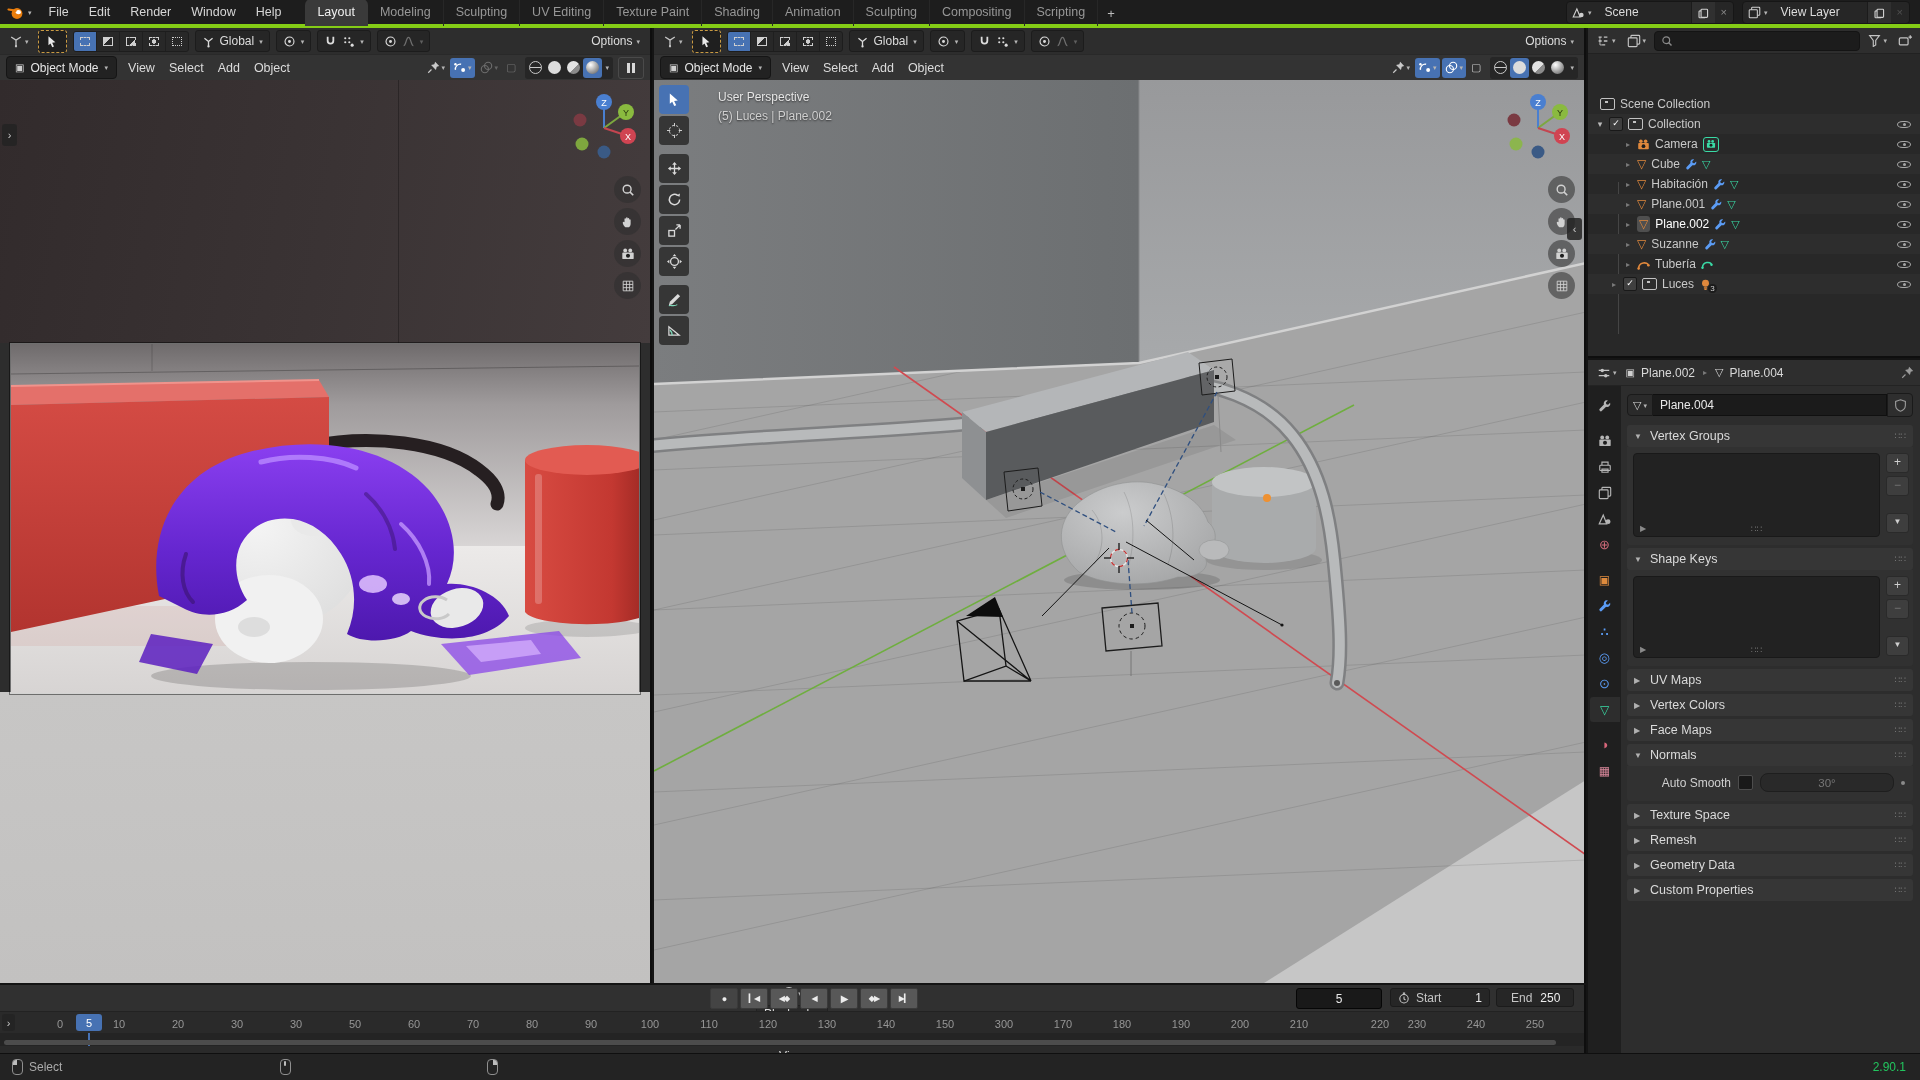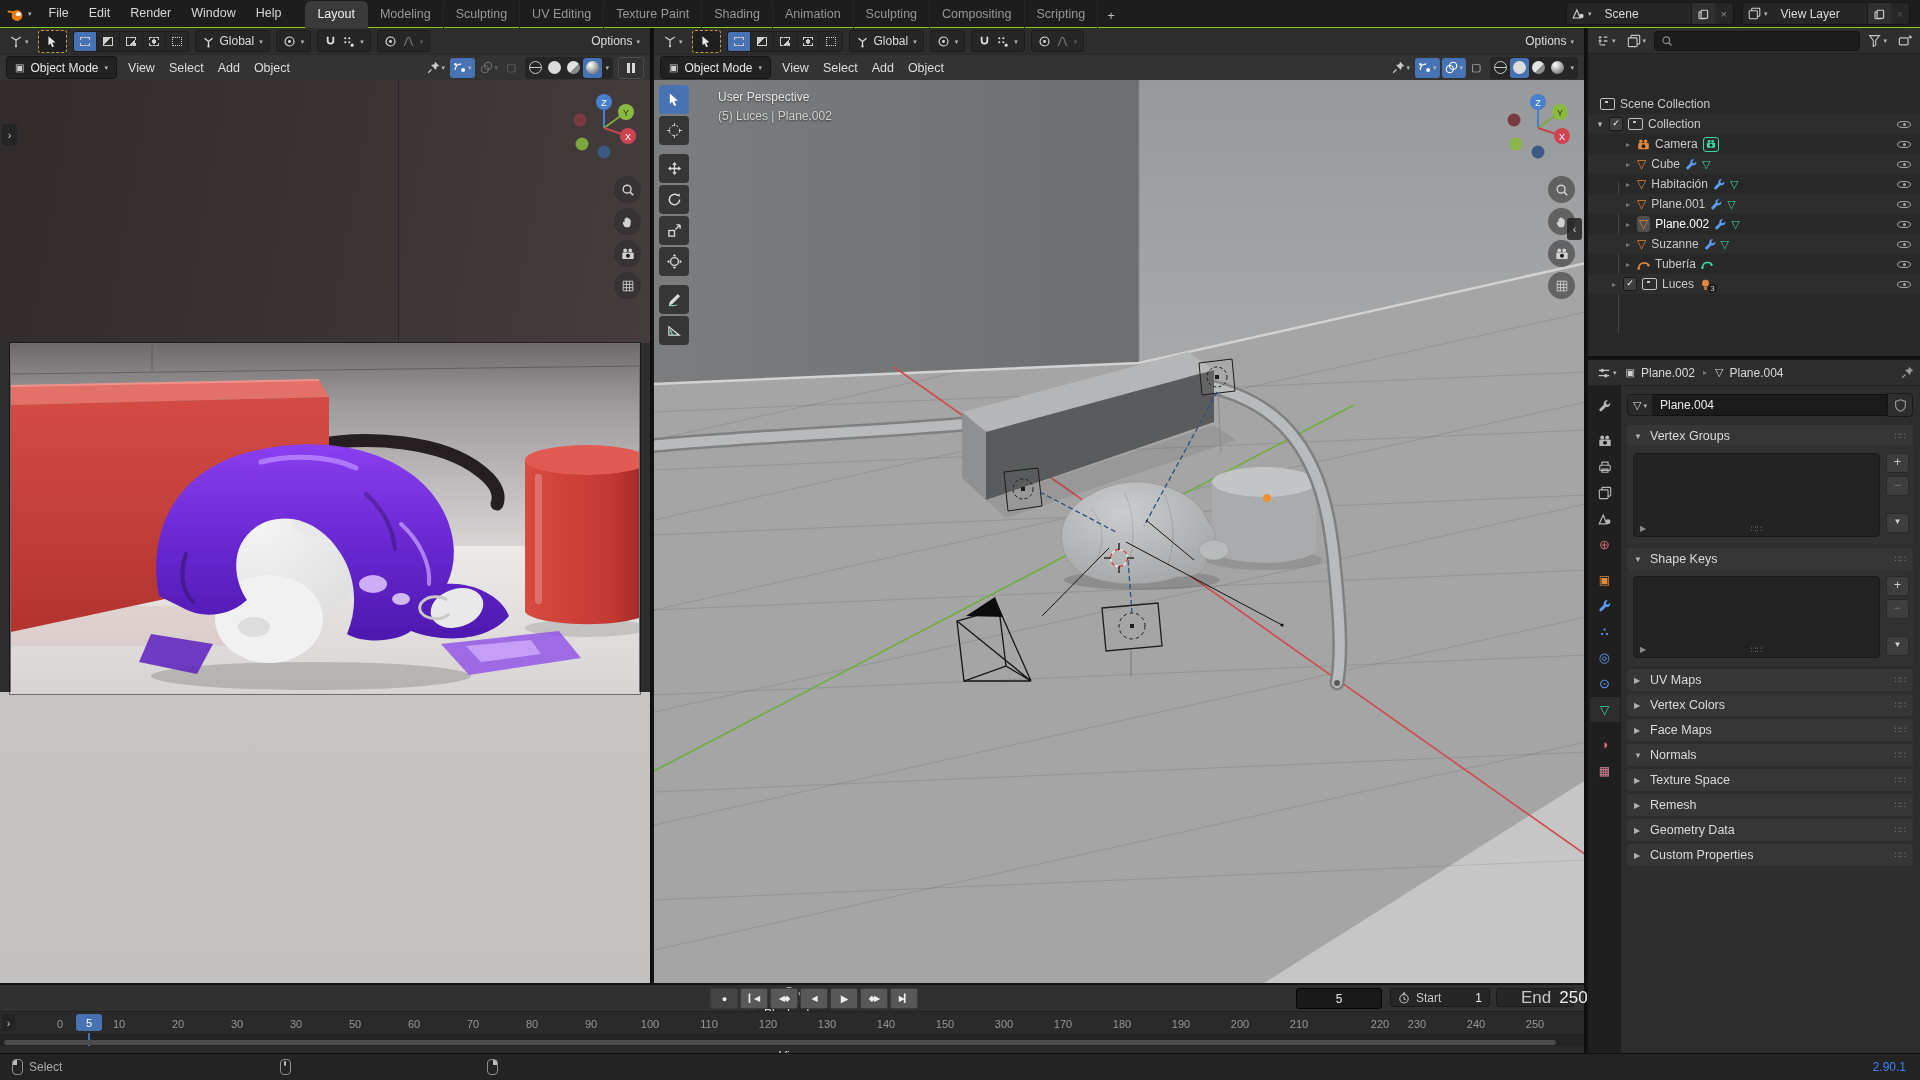--- a/index.html
+++ b/index.html
@@ -1,20 +1,20 @@
 <!DOCTYPE html>
 <html><head>
 <meta charset="utf-8">
 <style>
   html,body{margin:0;padding:0;background:#000;}
   #app{position:relative;width:1920px;height:1080px;background:#141414;font-family:"Liberation Sans",sans-serif;overflow:hidden;color:#c8c8c8;-webkit-font-smoothing:antialiased;}
   .abs{position:absolute;}
   svg.ic{display:block;}
   
-  .topbar{position:absolute;left:0;top:0;width:1920px;height:28px;background:#1d1d1d;display:flex;align-items:center;border-bottom:1px solid #84cc16;box-sizing:border-box;}
+  .topbar{position:absolute;left:0;top:0;width:1920px;height:28px;background:#1d1d1d;display:flex;align-items:center;border-bottom:4px solid #84cc16;box-sizing:border-box;}
   .logo-btn{display:flex;align-items:center;gap:3px;padding:0 7px;height:100%;}
   .menu-item{font-size:12.5px;color:#d6d6d6;padding:0 10px;line-height:27px;}
   .tabs{display:flex;align-items:flex-end;height:28px;margin-left:14px;}
   .tab{font-size:12.5px;color:#979797;padding:5px 12px 6px;border-right:1px solid #272727;line-height:16px;}
   .tab.active{background:#3a3a3a;color:#f0f0f0;border-radius:6px 6px 0 0;border-right-color:transparent;}
   .tab-plus{font-size:13px;color:#bdbdbd;padding:5px 9px;}
   .top-right{margin-left:auto;display:flex;gap:8px;margin-right:10px;}
   .sel-pill{display:flex;align-items:center;background:#262626;border:1px solid #161616;border-radius:4px;height:21px;font-size:12px;color:#dcdcdc;overflow:hidden;}
   .sel-pill .seg{display:flex;align-items:center;gap:3px;padding:0 5px;height:100%;}
   .sel-pill .lbl{padding:0 8px;min-width:78px;}
@@ -123,37 +123,37 @@
   
   .timeline{position:absolute;left:0;top:985px;width:1586px;height:68px;background:#2a2a2a;border-right:2px solid #0e0e0e;box-sizing:border-box;}
   .theader{position:relative;height:26px;background:#303030;display:flex;align-items:center;gap:4px;padding:0 6px;box-sizing:border-box;flex-direction:column;}
   .tmenu{font-size:12px;color:#dcdcdc;padding:0 6px;}
   .tmenupill{display:flex;align-items:center;gap:4px;font-size:12px;color:#dcdcdc;padding:1px 7px;background:#2a2a2a;border:1px solid #222;border-radius:3px;}
   .transport{position:absolute;left:710px;top:3px;display:flex;gap:2px;align-items:center;}
   .tb{min-width:20px;height:19px;background:#585858;border:1px solid #3a3a3a;border-radius:2px;display:flex;align-items:center;justify-content:center;font-size:8px;color:#ececec;letter-spacing:-1px;padding:0 3px;}
   .tb.rec{background:#444444;font-size:9px;}
   .framefield{position:absolute;left:1296px;top:3px;width:84px;height:19px;background:#191919;border:1px solid #060606;border-radius:3px;color:#e8e8e8;font-size:12px;display:flex;align-items:center;justify-content:center;}
   .startpill{position:absolute;left:1390px;top:3px;width:100px;height:19px;background:#262626;border:1px solid #1b1b1b;border-radius:3px;display:flex;align-items:center;gap:6px;padding:0 7px;font-size:12px;color:#c6c6c6;box-sizing:border-box;}
-  .endpill{position:absolute;left:1496px;top:3px;width:78px;height:19px;background:#262626;border:1px solid #1b1b1b;border-radius:3px;display:flex;align-items:center;gap:8px;padding:0 24px;font-size:17px;color:#c6c6c6;box-sizing:border-box;}
+  .endpill{position:absolute;left:1496px;top:3px;width:78px;height:19px;background:#262626;border:1px solid #1b1b1b;border-radius:3px;display:flex;align-items:center;gap:8px;padding:0 14px;font-size:12px;color:#c6c6c6;box-sizing:border-box;}
   .pillval{margin-left:auto;color:#ededed;}
   .truler{position:relative;height:21px;background:#2a2a2a;border-top:1px solid #222222;}
   .rlabel{position:absolute;bottom:3px;transform:translateX(-50%);font-size:11px;color:#969696;}
   .playhead{position:absolute;top:2px;width:26px;height:17px;background:#4772b3;border-radius:3px;color:#fff;font-size:11px;display:flex;align-items:center;justify-content:center;transform:translateX(-50%);}
   .phline{position:absolute;width:2px;background:#4772b3;}
   .ttrack{position:relative;height:13px;background:#242424;}
   .tscroll{position:absolute;left:4px;width:1552px;bottom:1px;height:5px;background:#4c4c4c;border-radius:3px;}
   
   .statusbar{position:absolute;left:0;top:1053px;width:1920px;height:27px;background:#232323;border-top:1px solid #0f0f0f;box-sizing:border-box;font-size:12px;color:#ababab;}
   .mouse{width:9px;height:14px;border:1.2px solid #8f8f8f;border-radius:4px;position:relative;display:inline-block;}
   .mouse::before{content:"";position:absolute;background:#bcbcbc;}
   .mouse.lmb::before{left:0;top:0;width:4px;height:5px;border-radius:3px 0 0 0;}
   .mouse.mmb::before{left:2.7px;top:1px;width:2px;height:5px;border-radius:1px;}
   .mouse.rmb::before{right:0;top:0;width:4px;height:5px;border-radius:0 3px 0 0;}
   .sitem{position:absolute;top:0;height:26px;display:flex;align-items:center;gap:6px;}
-  .version{position:absolute;right:14px;top:0;height:26px;display:flex;align-items:center;color:#3b82f6;margin-left:16px;}
+  .version{position:absolute;right:14px;top:0;height:26px;display:flex;align-items:center;color:#22c55e;margin-left:16px;}
 </style>
 </head>
 <body>
 
 <svg width="0" height="0" style="position:absolute">
   <defs>
     <symbol id="sym-cursor" viewBox="0 0 16 16">
         <path d="M3 1.5 L11.5 9 L7.6 9.5 L9.8 14 L7.7 15 L5.6 10.4 L3 12.6 Z" fill="currentColor"></path>
       </symbol>
     <symbol id="sym-3dcursor" viewBox="0 0 16 16">
@@ -1164,20 +1164,26 @@
             <span>Face Maps</span>
             <span class="grip">∷∷</span>
           </div>
         </div>
       <div class="panel">
         <div class="phead">
             <span class="pcaret">▼</span>
             <span>Normals</span>
             <span class="grip">∷∷</span>
           </div>
+        <div class="asrow">
+          <span class="aslabel">Auto Smooth</span>
+          <span class="ascheck"></span>
+          <span class="asval">30°</span>
+          <span class="asdot"></span>
+        </div>
       </div>
       <div class="panel">
           <div class="phead">
             <span class="pcaret">▶</span>
             <span>Texture Space</span>
             <span class="grip">∷∷</span>
           </div>
         </div>
       <div class="panel">
           <div class="phead">

